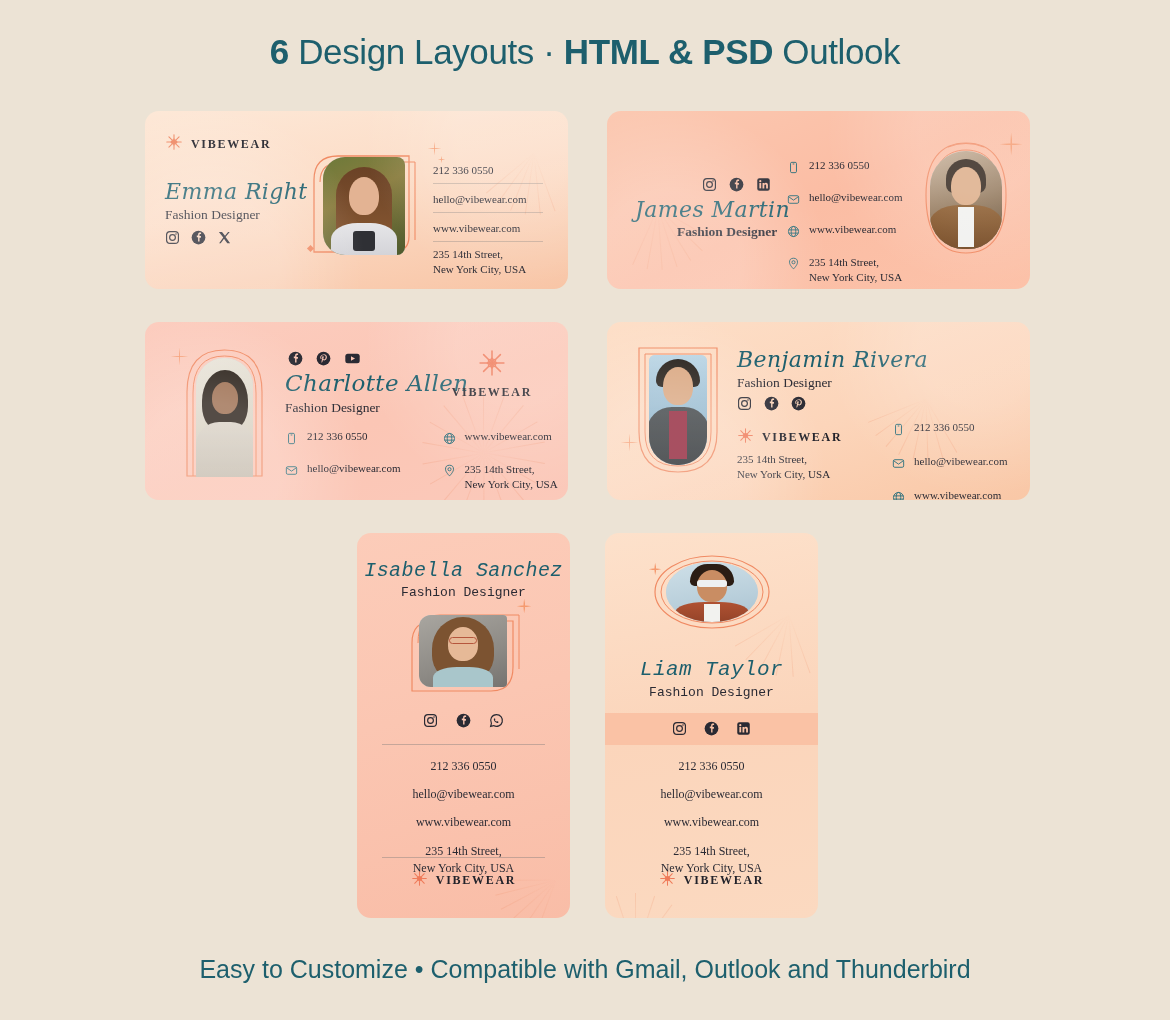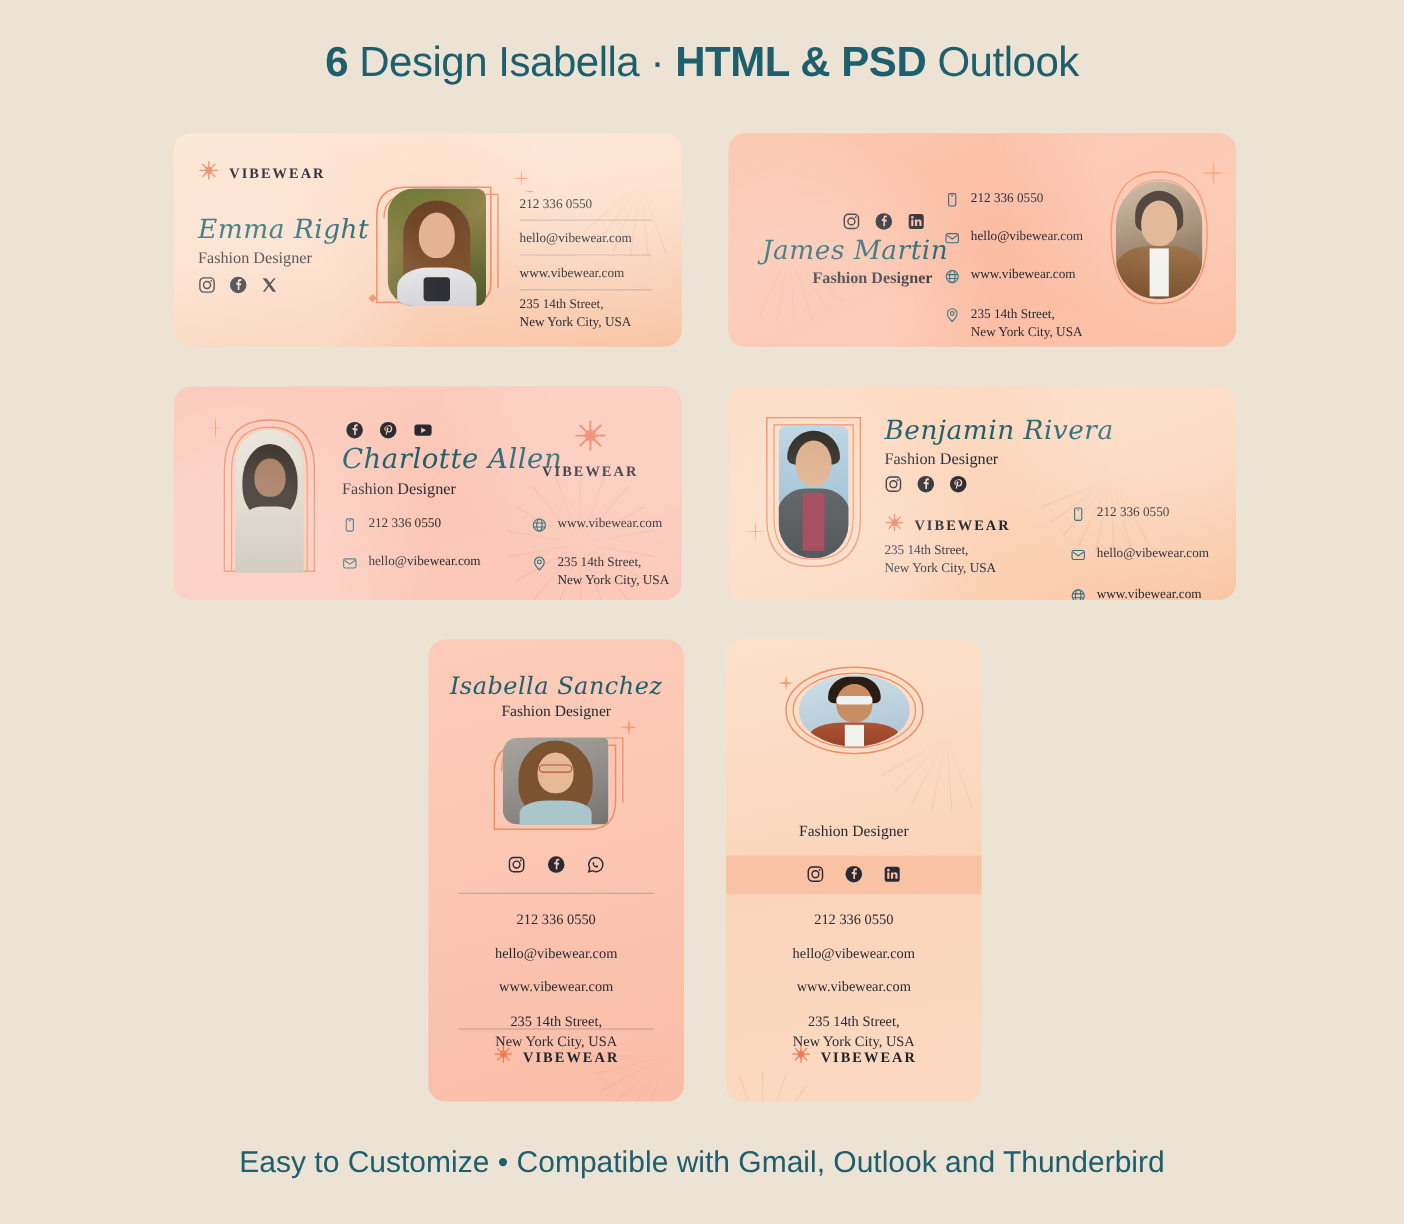--- a/index.html
+++ b/index.html
@@ -141,27 +141,27 @@
   }
   .ph .hair { position: absolute; left: 50%; transform: translateX(-50%); }
   .ph .body { position: absolute; left: 50%; transform: translateX(-50%); border-radius: 40% 40% 0 0; }
 
   
   .vrow { margin-top: 33px; display: flex; gap: 35px; justify-content: center; }
   .vcard { width: 213px; height: 385px; position: relative; border-radius: 14px; overflow: hidden; }
   .vdiv { height: 1px; background: rgba(120,120,120,.4); }
   .band { position: absolute; left: 0; right: 0; background: #fac2a5; }
 
-  .center { text-align: center; }
+  .center { text-align: center; font-family: Liberation Mono, monospace; }
 </style>
 </head>
 <body>
 
 <div class="headline">
-  <span class="b">6</span><span class="n"> Design Isabella · </span><span class="b">HTML &amp; PSD</span><span class="n"> Outlook</span>
+  <span class="b">6</span><span class="n"> Design Layouts · </span><span class="b">HTML &amp; PSD</span><span class="n"> Outlook</span>
 </div>
 
 <div class="grid">
 
   <div class="row row-wide">
 
     <div class="card bg-a">
 
       <div class="sunburst" style="right:-30px;top:-85px;width:130px;height:130px;opacity:.3">
         <span style="transform:rotate(160deg)"></span>
@@ -800,20 +800,21 @@
           <div class="sky" style="background:linear-gradient(170deg,#cfe0e8 0%,#b9cfdb 60%,#a9c2d0 100%)"></div>
           <div class="hair" style="top:2px;width:44px;height:22px;background:#2b1d14;border-radius:22px 22px 6px 6px;"></div>
           <div class="head" style="top:8px;width:30px;height:32px;background:#c98d63;"></div>
           <div style="position:absolute;left:50%;transform:translateX(-50%);top:18px;width:30px;height:7px;background:#eef1f2;border-radius:3px;"></div>
           <div class="body" style="top:40px;width:74px;height:26px;background:linear-gradient(180deg,#b05233,#8d3f26);"></div>
           <div style="position:absolute;left:50%;transform:translateX(-50%);top:42px;width:16px;height:20px;background:#f2f2ef;"></div>
         </div>
       </div>
       <span class="sparkle" style="left:44px;top:30px;width:12px;height:12px;"></span>
 
+      <div class="name center" style="position:absolute;left:0;right:0;top:125px;font-size:21px;">Liam Taylor</div>
       <div class="role center" style="position:absolute;left:0;right:0;top:152px;font-size:13px;">Fashion Designer</div>
 
       <div class="band" style="top:180px;height:32px;"></div>
       <div class="socials" style="position:absolute;left:0;right:0;top:188px;justify-content:center;gap:17px;">
         <span class="si">
           <svg width="15" height="15" viewBox="0 0 24 24" fill="none" stroke="#2a2a33" stroke-width="1.9">
             <rect x="2.5" y="2.5" width="19" height="19" rx="5.5"></rect>
               <circle cx="12" cy="12" r="4.6"></circle>
               <circle cx="17.6" cy="6.4" r="1.2" fill="#2a2a33" stroke="none"></circle>
           </svg>

